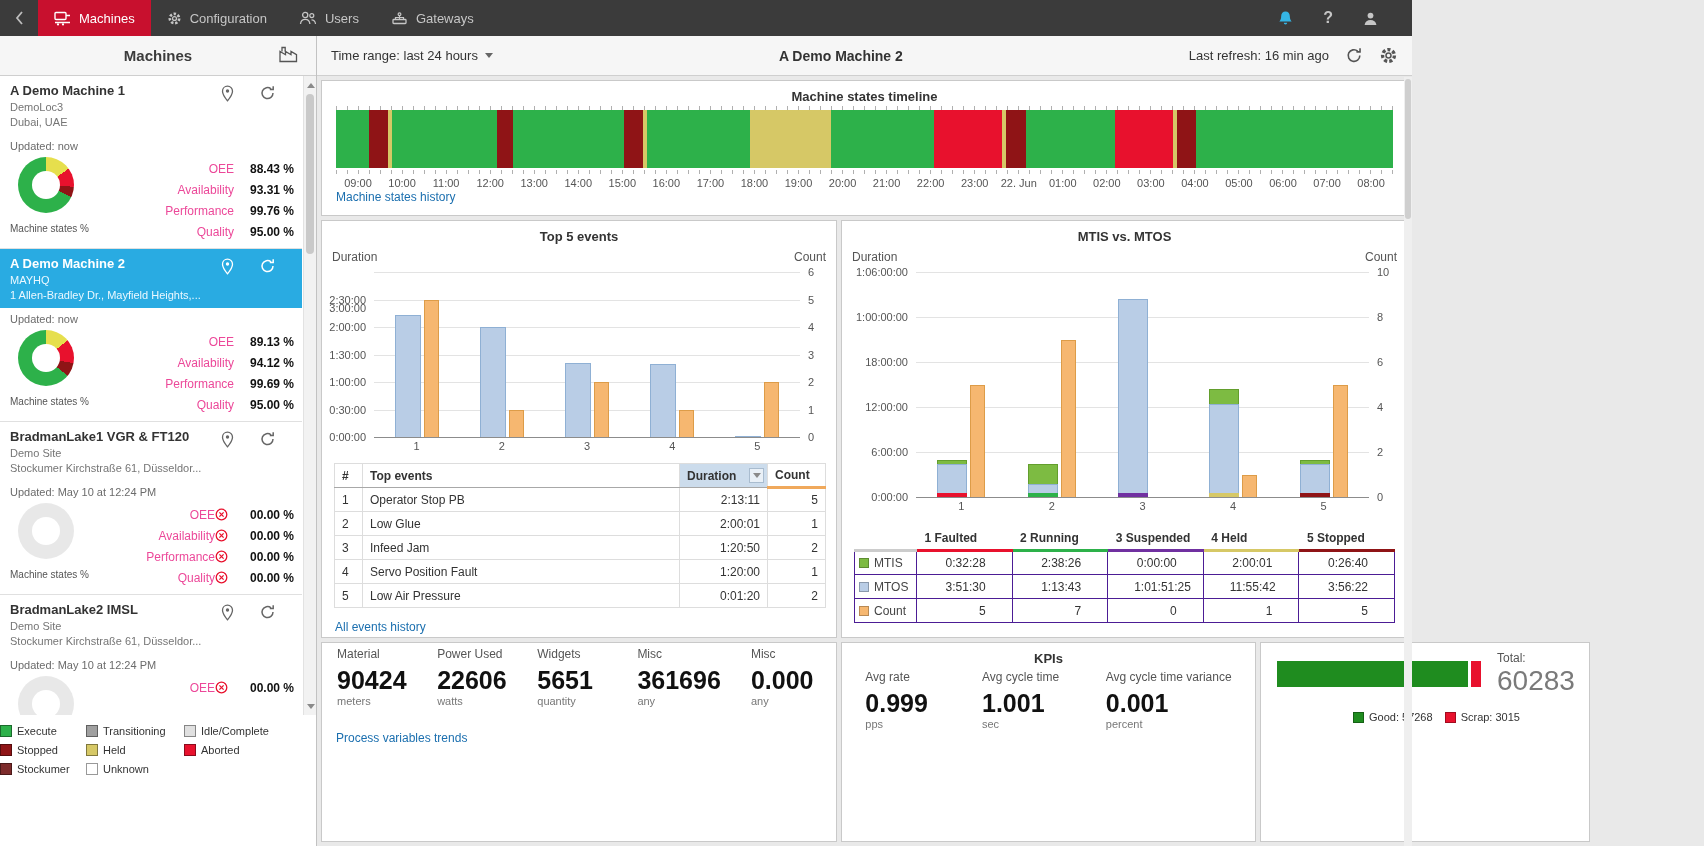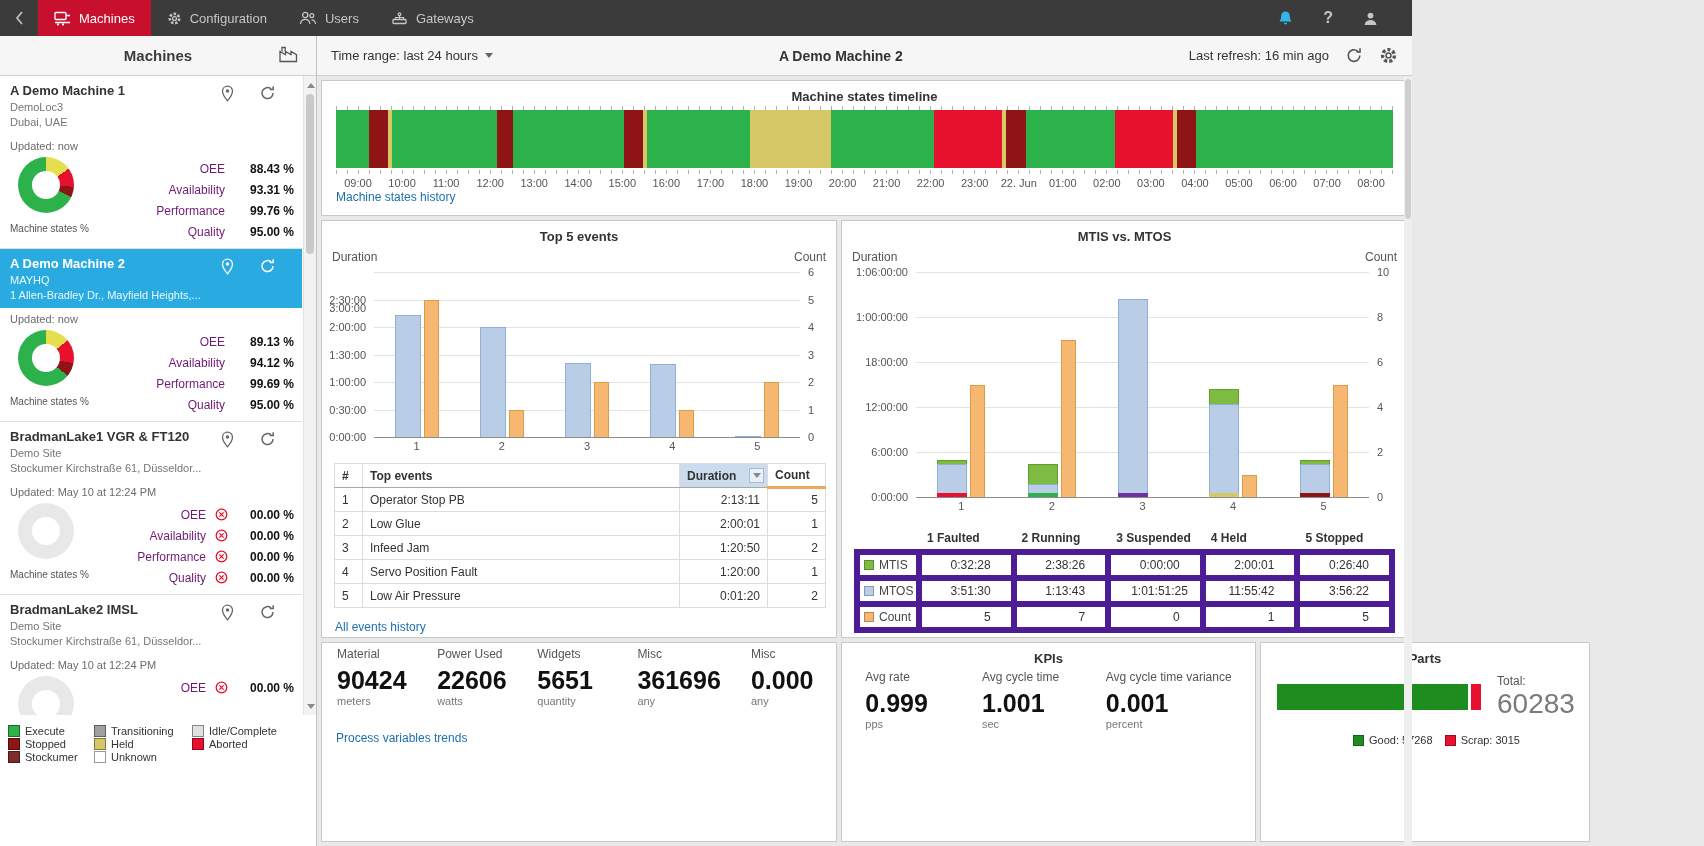--- a/index.html
+++ b/index.html
@@ -43,31 +43,31 @@
 .card-icons span{cursor:pointer;display:flex}
 .card-body{padding:2px 8px 6px 10px}
 .updated{font-size:11px;color:#6b6b6b;margin:3px 0 5px}
 .donut-row{display:flex;align-items:flex-start}
 .donut-col{width:96px;flex:none}
 .donut{width:56px;height:56px;border-radius:50%;position:relative;margin-left:8px}
 .donut::after{content:"";position:absolute;inset:14px;background:#fff;border-radius:50%}
 .states-caption{font-size:10px;color:#555;margin-top:10px;white-space:nowrap}
 .metrics{flex:1;padding-top:1px}
 .metric{display:flex;justify-content:flex-end;align-items:center;height:21px;font-size:12px}
-.metric .lbl{color:#701a75;margin-right:9px}
+.metric .lbl{color:#ec4899;}
 .metric .xic{display:flex;margin-right:6px}
 .metric .val{font-weight:bold;color:#111;width:60px;text-align:right;white-space:nowrap}
 
 .sb-rail{position:absolute;top:0;bottom:0;right:0;width:13px;background:#f2f2f2;border-left:1px solid #e2e2e2}
 .sb-arrow{position:absolute;left:0;width:13px;height:14px;display:flex;align-items:center;justify-content:center;cursor:pointer}
 .sb-arrow.up{top:2px}.sb-arrow.down{bottom:2px}
 .tri-up{width:0;height:0;border-left:4px solid transparent;border-right:4px solid transparent;border-bottom:5px solid #8a8a8a}
 .tri-dn{width:0;height:0;border-left:4px solid transparent;border-right:4px solid transparent;border-top:5px solid #8a8a8a}
 .sb-thumb{position:absolute;left:2px;right:2px;top:18px;height:160px;background:#c9c9c9;border-radius:4px;cursor:pointer}
-.legend{height:131px;flex:none;background:#fff;padding:10px 8px 0 8px;display:grid;grid-template-columns:86px 98px 1fr;row-gap:1px;align-content:start}
+.legend{height:131px;flex:none;background:#fff;padding:10px 8px 0 0;display:grid;grid-template-columns:86px 98px 1fr;row-gap:7px;align-content:start}
 .legend-item{display:flex;align-items:center;gap:5px;font-size:11px;color:#333}
 .legend-swatch{width:12px;height:12px;border:1px solid rgba(0,0,0,.4);flex:none}
 
 
 .main{flex:1;display:flex;flex-direction:column;min-width:0;position:relative}
 .main-head{height:40px;flex:none;background:#f6f6f6;border-bottom:1px solid #cfcfcf;display:flex;align-items:center;padding:0 14px}
 .time-range{display:flex;align-items:center;font-size:13px;color:#333;cursor:pointer;white-space:nowrap}
 .caret-down{width:0;height:0;border-left:4px solid transparent;border-right:4px solid transparent;border-top:5px solid #666;margin-left:7px}
 .main-title{flex:1;text-align:center;font-size:14px;font-weight:bold;color:#333}
 .head-right{display:flex;align-items:center;gap:16px;font-size:13px;color:#333;white-space:nowrap}
@@ -124,21 +124,21 @@
 .t5-table .c-dur{width:88px}
 .t5-table .c-cnt{width:58px}
 .t5-table td.c-dur,.t5-table td.c-cnt{text-align:right}
 .th-caret{position:absolute;right:3px;top:4px;width:15px;height:15px;background:#e9f0f7;border:1px solid #a9bccf;display:flex;align-items:center;justify-content:center}
 .t5-link{margin:12px 0 0 13px}
 
 
 .mtis-table{border-collapse:collapse;font-size:12px;margin:12px 12px 0 12px;width:calc(100% - 24px);table-layout:fixed}
 .mtis-table th{font-weight:bold;color:#333;text-align:left;padding:4px 8px;border-bottom:3px solid #ccc;white-space:nowrap}
 .mtis-table th.blank{width:62px}
-.mtis-table td{border:6px solid #4c1d95;padding:3px 20px;height:24px;text-align:right;white-space:nowrap}
+.mtis-table td{border:1px solid #4c1d95;padding:3px 26px;height:24px;text-align:right;white-space:nowrap}
 .mtis-table td.rlabel{text-align:left;color:#444;padding-left:4px}
 .sw{display:inline-block;width:10px;height:10px;margin-right:5px;vertical-align:-1px;border:1px solid rgba(0,0,0,.25)}
 
 
 .bottom-row{display:flex;gap:4px;flex:1;min-height:0}
 .vars-panel{width:516px;flex:none}
 .kpis-panel{width:415px;flex:none}
 .parts-panel{flex:1}
 .big-items{display:flex;justify-content:space-around;margin-top:4px}
 .big-item{min-width:70px}
@@ -873,21 +873,20 @@
                 </div>
                 <div class="big-item">
                   <div class="bi-label">Avg cycle time variance</div>
                   <div class="bi-value">0.001</div>
                   <div class="bi-unit">percent</div>
                 </div>
               </div>
           </div>
 
           <div class="panel parts-panel">
-            <div class="panel-title">Parts</div>
             <div class="parts-body">
               <div class="parts-bar">
                 <div class="pb-good" style="flex-grow: 57268; background: rgb(31, 140, 31);"></div>
                 <div class="pb-gap"></div>
                 <div class="pb-scrap" style="flex-grow: 3015; background: rgb(232, 17, 45);"></div>
               </div>
               <div class="parts-total">
                 <div class="pt-label">Total:</div>
                 <div class="pt-value">60283</div>
               </div>

